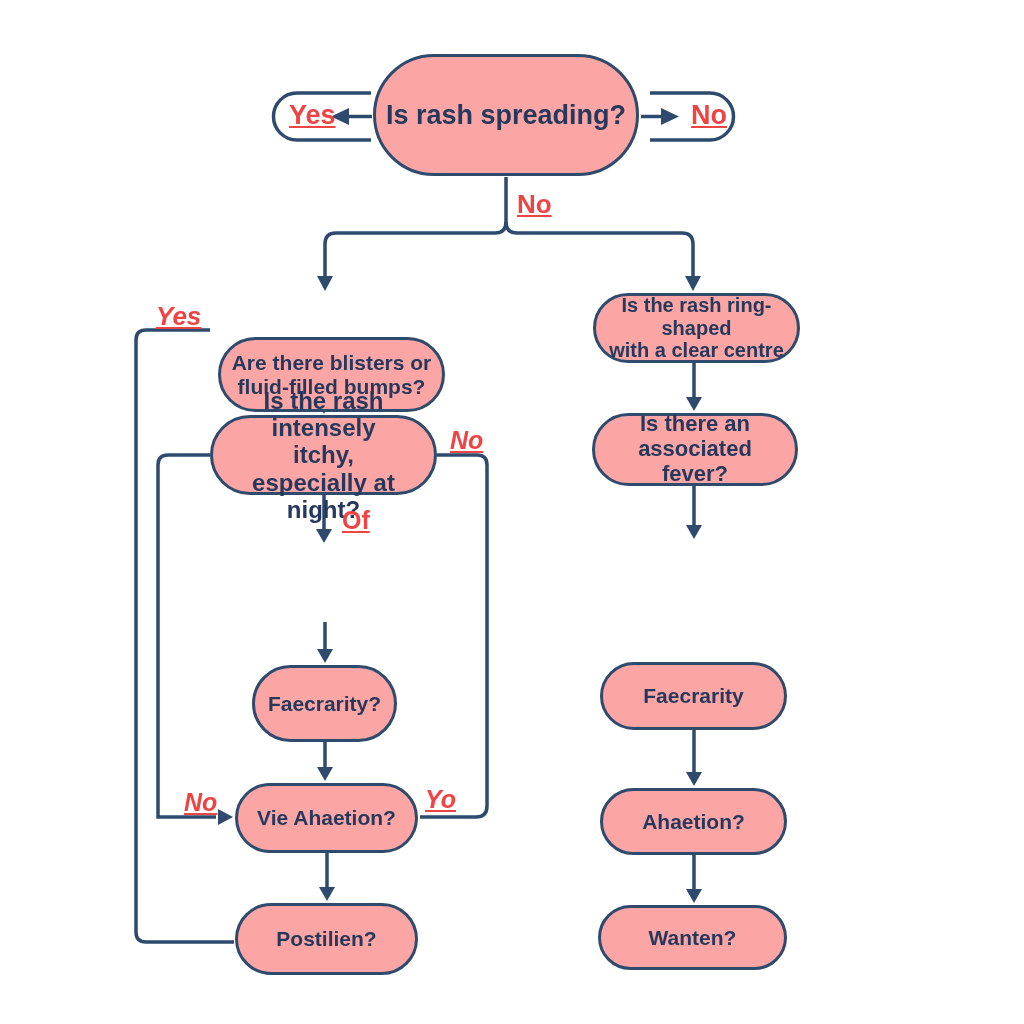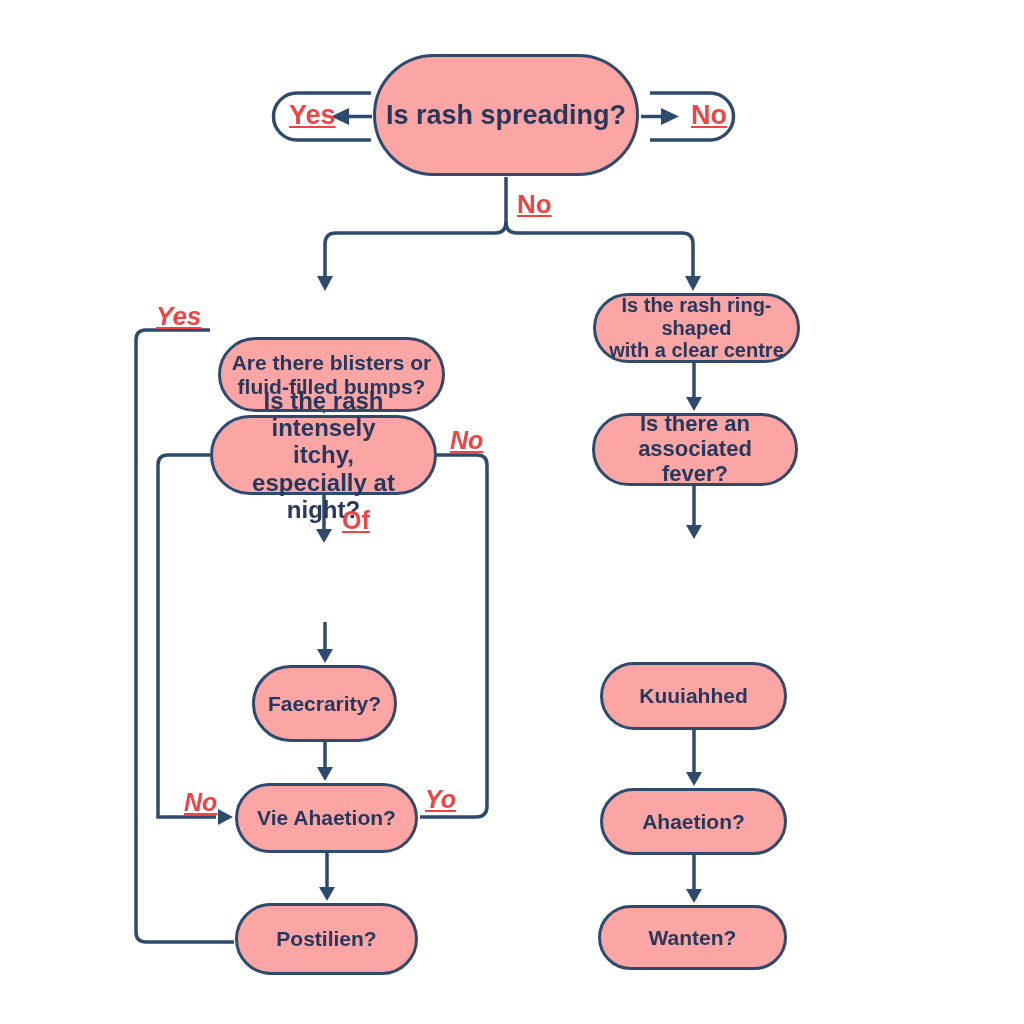--- a/index.html
+++ b/index.html
@@ -120,21 +120,21 @@
 with a clear centre</span>
   </div>
 
   <div class="node" style="left:592px;top:413px;width:206px;height:73px;border-radius:37px;font-size:22px;">
     <span>Is there an associated
 fever?</span>
   </div>
 
 
   <div class="node" style="left:600px;top:662px;width:187px;height:68px;border-radius:34px;font-size:21px;">
-    <span>Kuuiahhed</span>
+    <span>Faecrarity</span>
   </div>
 
   <div class="node" style="left:600px;top:788px;width:187px;height:67px;border-radius:34px;font-size:21px;">
     <span>Ahaetion?</span>
   </div>
 
   <div class="node" style="left:598px;top:905px;width:189px;height:65px;border-radius:33px;font-size:21px;">
     <span>Wanten?</span>
   </div>
 

